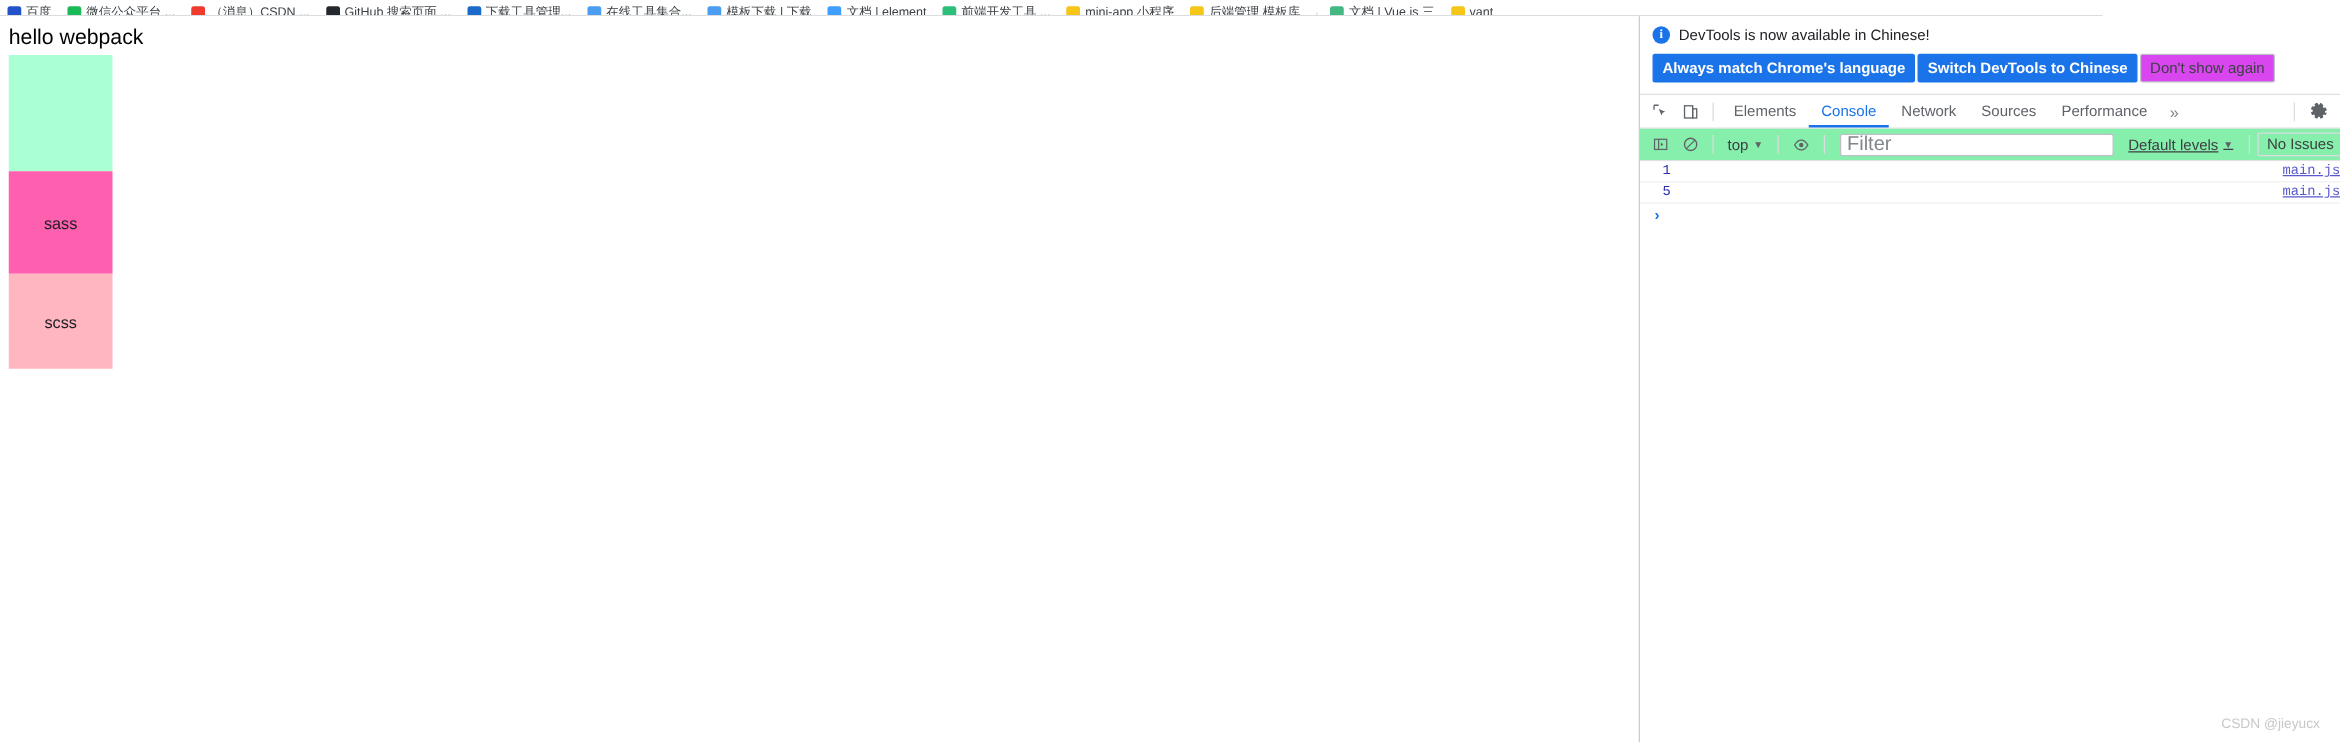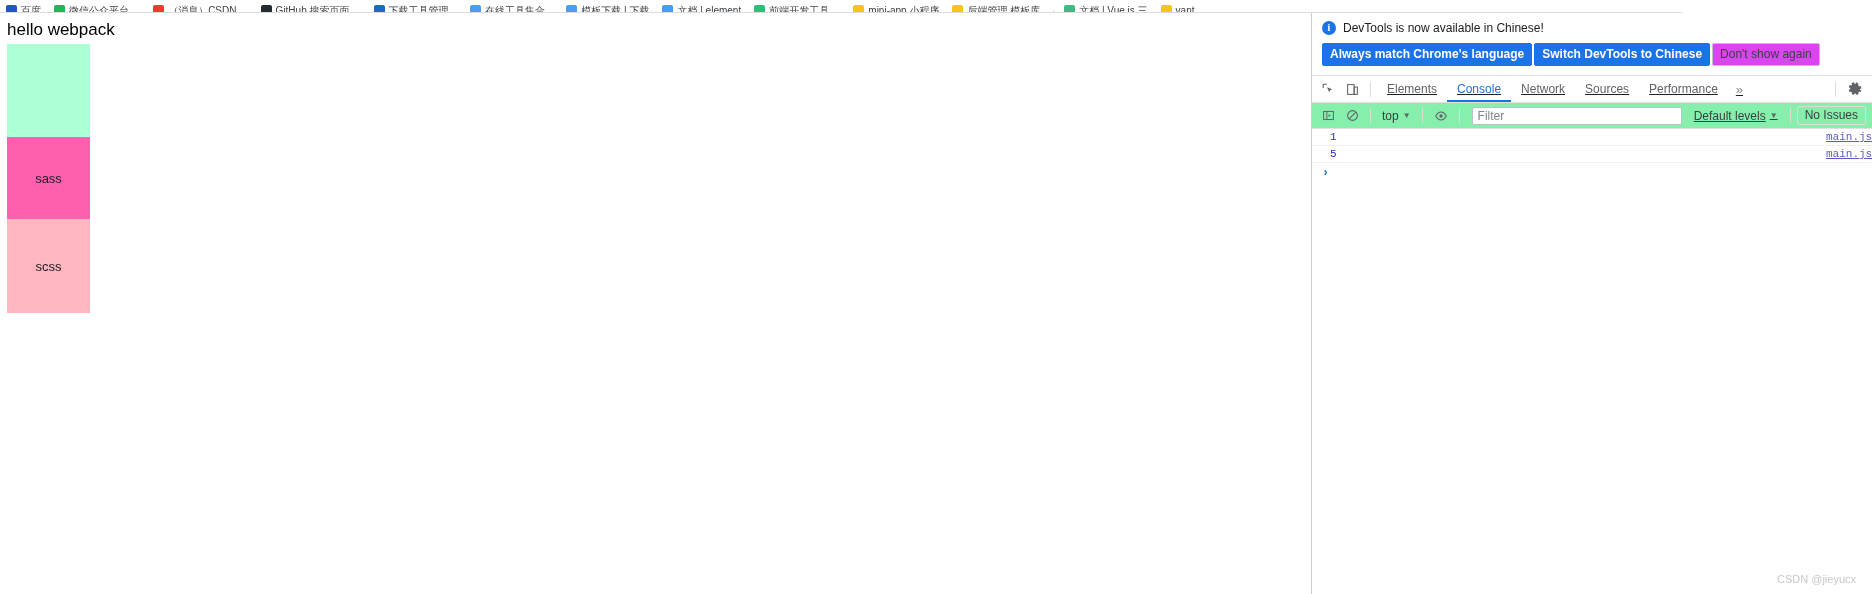--- a/index.html
+++ b/index.html
@@ -175,21 +175,20 @@
   
   #devtools-tabbar {
     flex: 0 0 auto;
     height: 27px;
     display: flex;
     align-items: center;
     border-bottom: 1px solid #e0e0e0;
     background: #ffffff;
     padding-left: 4px;
     box-sizing: border-box;
-    text-decoration: underline;
   }
   .tool-btn {
     width: 24px;
     height: 21px;
     display: flex;
     align-items: center;
     justify-content: center;
     cursor: pointer;
     flex: 0 0 auto;
   }
@@ -261,21 +260,21 @@
     color: #5f6368;
     line-height: 1;
   }
   #console-filter-input {
     flex: 1 1 auto;
     height: 18px;
     margin: 0 6px;
     border: 1px solid #bdc1c6;
     border-radius: 2px;
     font-family: "Liberation Sans", sans-serif;
-    font-size: 12px;
+    font-size: 16px;
     color: #202124;
     padding: 0 5px;
     box-sizing: border-box;
     background: #ffffff;
     outline: none;
   }
   #console-filter-input::placeholder { color: #80868b; }
   #levels-select {
     display: flex;
     align-items: center;
@@ -417,21 +416,21 @@
       <span class="bm-fav" style="background: rgb(245, 197, 24);"></span>
       <span class="bm-label">vant</span>
     </div>
   </div>
 
 <div id="page-viewport">
   <div id="page-heading">hello webpack</div>
   <div id="color-stack">
       <div class="color-box" style="background: rgb(170, 255, 212); height: 93px;"></div>
       <div class="color-box" style="background: rgb(255, 95, 175); height: 82px;">sass</div>
-      <div class="color-box" style="background: rgb(255, 182, 193); height: 94px;">scss</div>
+      <div class="color-box" style="background: rgb(255, 182, 193); height: 76px;">scss</div>
     </div>
 </div>
 
 <div id="devtools">
 
   <div id="devtools-infobar">
     <div id="infobar-message-row">
       <div class="info-circle-icon">i</div>
       <div id="infobar-text">DevTools is now available in Chinese!</div>
     </div>

